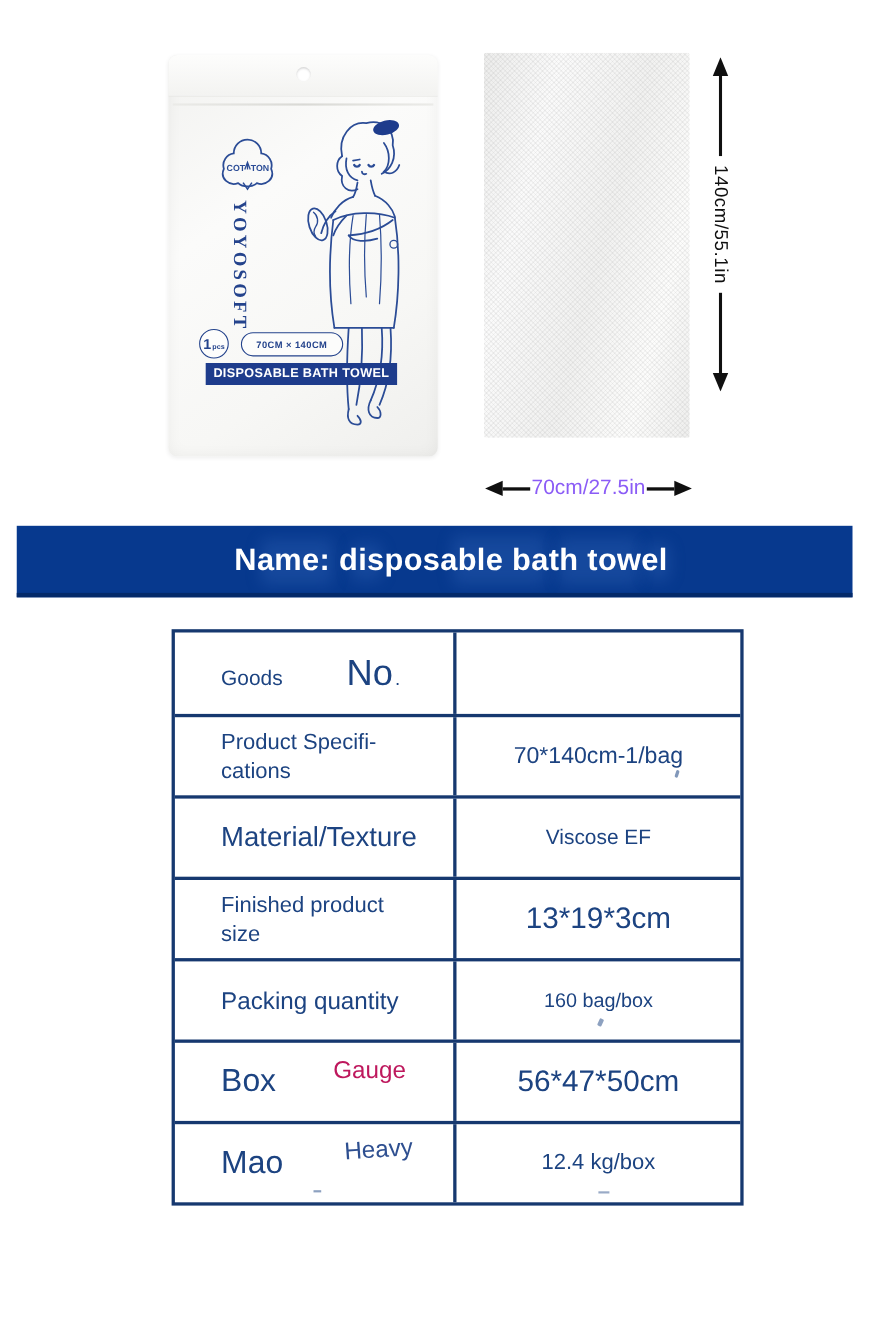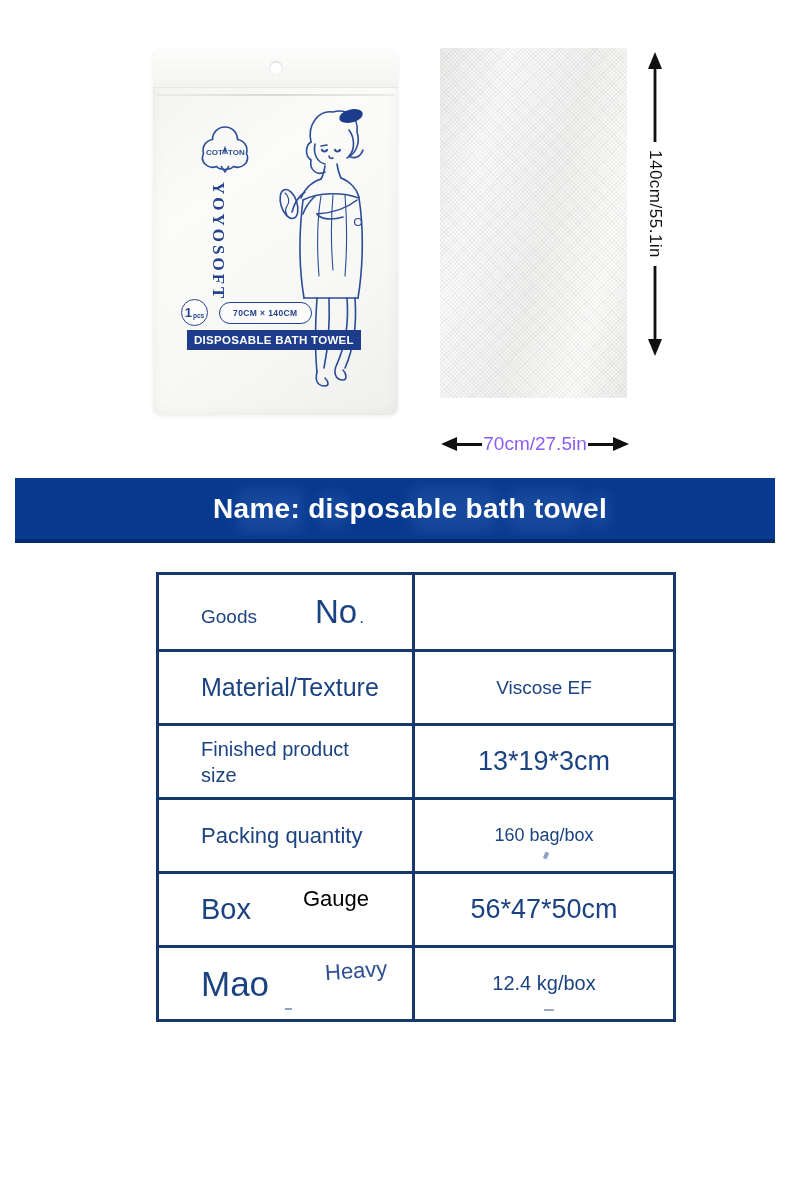--- a/index.html
+++ b/index.html
@@ -121,24 +121,24 @@
   .row3 .la { font-size:25px; }
   .row3 .val{ font-size:19px; }
 
   .row4 .la { font-size:20px; }
   .row4 .val{ font-size:27px; }
 
   .row5 .la { font-size:22px; }
   .row5 .val{ font-size:18px; }
 
   .row6 .la { font-size:29px; }
-  .row6 .lb { font-size:22px; margin-left:52px; transform:translateY(-11px); color:#000000; }
+  .row6 .lb { font-size:22px; margin-left:52px; transform:translateY(-11px); color:#be185d; }
   .row6 .val{ font-size:27px; }
 
-  .row7 .la { font-size:35px; }
+  .row7 .la { font-size:29px; }
   .row7 .lb { font-size:22px; margin-left:56px; transform:translateY(-13px) rotate(-4deg); color:#2e4f90; }
   .row7 .val{ font-size:20px; }
 
   
   .mark { position:absolute; background:#1c4381; opacity:0.55; }
   .mark-comma { right:56px; bottom:16px; width:3px; height:7px; transform:rotate(18deg); border-radius:2px; }
   .mark-dash-a { left:126px; bottom:9px; width:7px; height:2px; opacity:0.5; }
   .mark-tick  { left:50%; bottom:12px; width:4px; height:7px; transform:rotate(24deg); border-radius:1px; opacity:0.5; }
   .mark-dash-b { left:50%; bottom:8px; width:10px; height:2px; opacity:0.45; }
 </style>
@@ -261,20 +261,30 @@
     <div class="t-row row1">
       <div class="t-left">
         <span class="t-left-inner">
           <span class="la">Goods</span>
           <span class="lb">No</span>
           <span class="lbs">.</span>
         </span>
       </div>
     </div>
 
+    <div class="t-row row2">
+      <div class="t-left">
+        <span class="la pre">Product Specifi-
+cations</span>
+      </div>
+      <div class="t-right">
+        <span class="val">70*140cm-1/bag</span>
+        <span class="mark mark-comma"></span>
+      </div>
+    </div>
 
     <div class="t-row row3">
       <div class="t-left">
         <span class="la">Material/Texture</span>
         <span class="mark mark-dash-a"></span>
       </div>
       <div class="t-right">
         <span class="val">Viscose EF</span>
       </div>
     </div>

